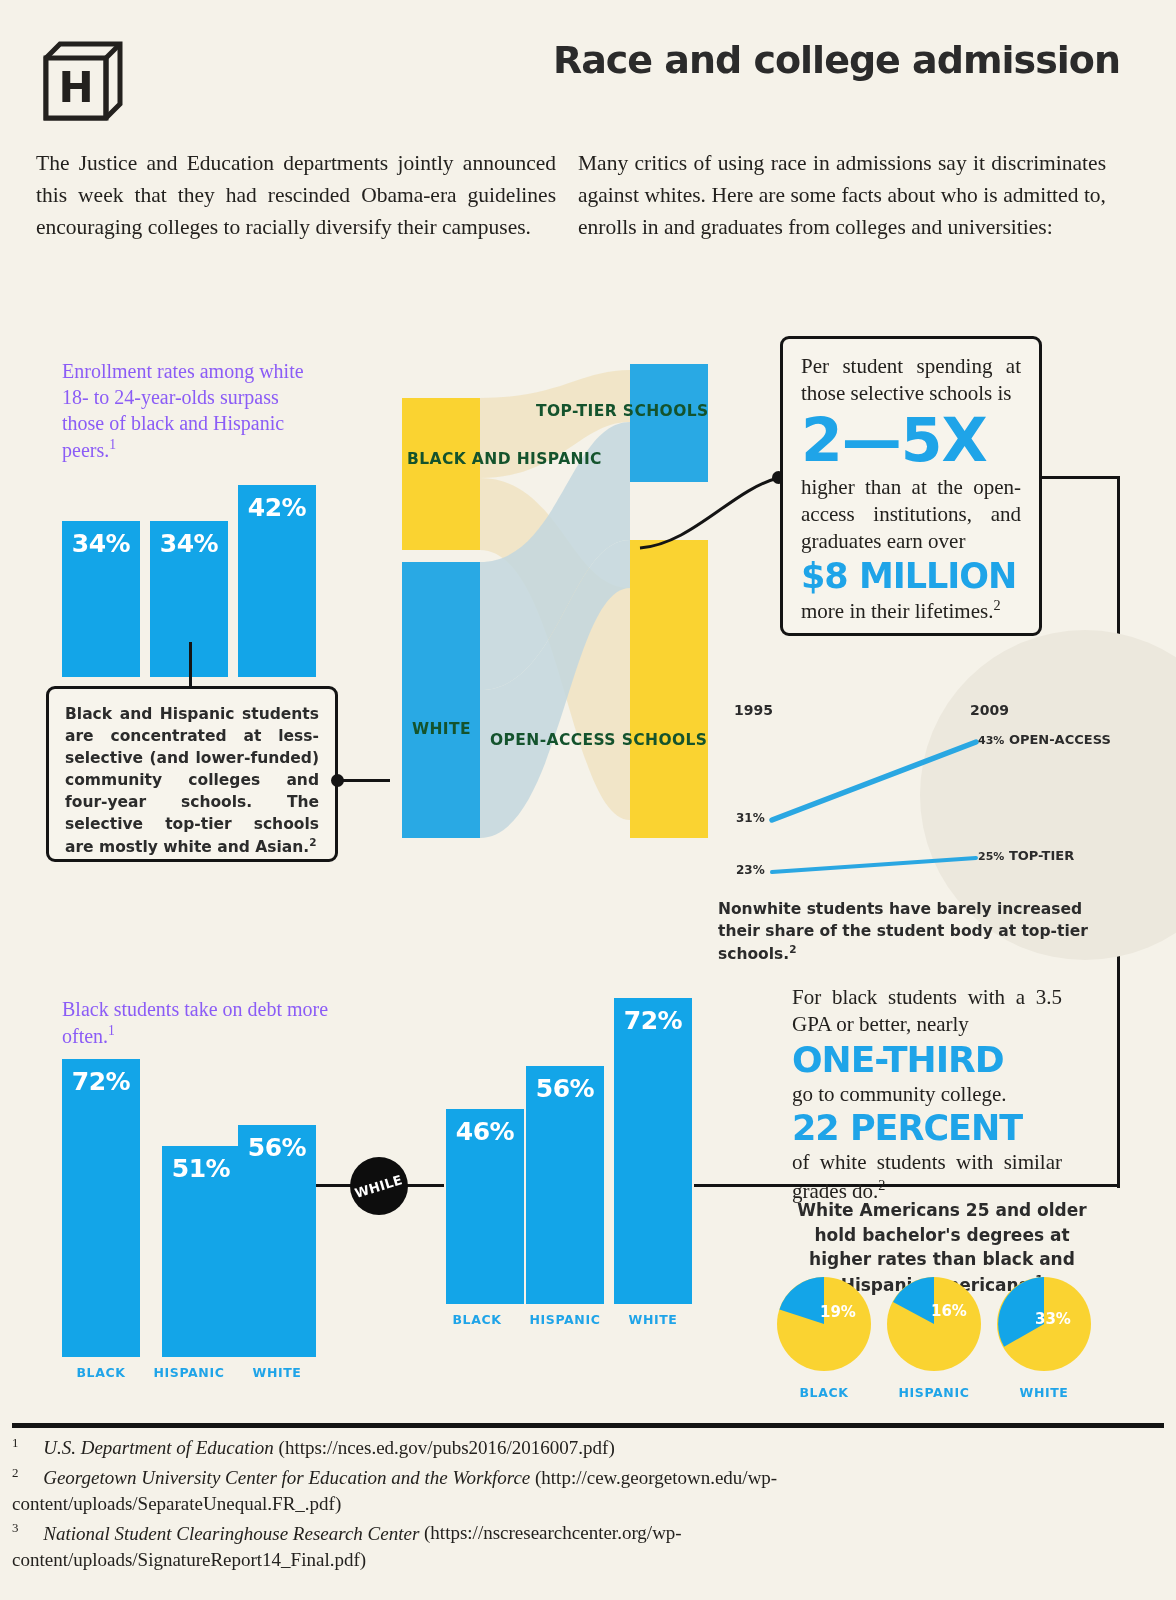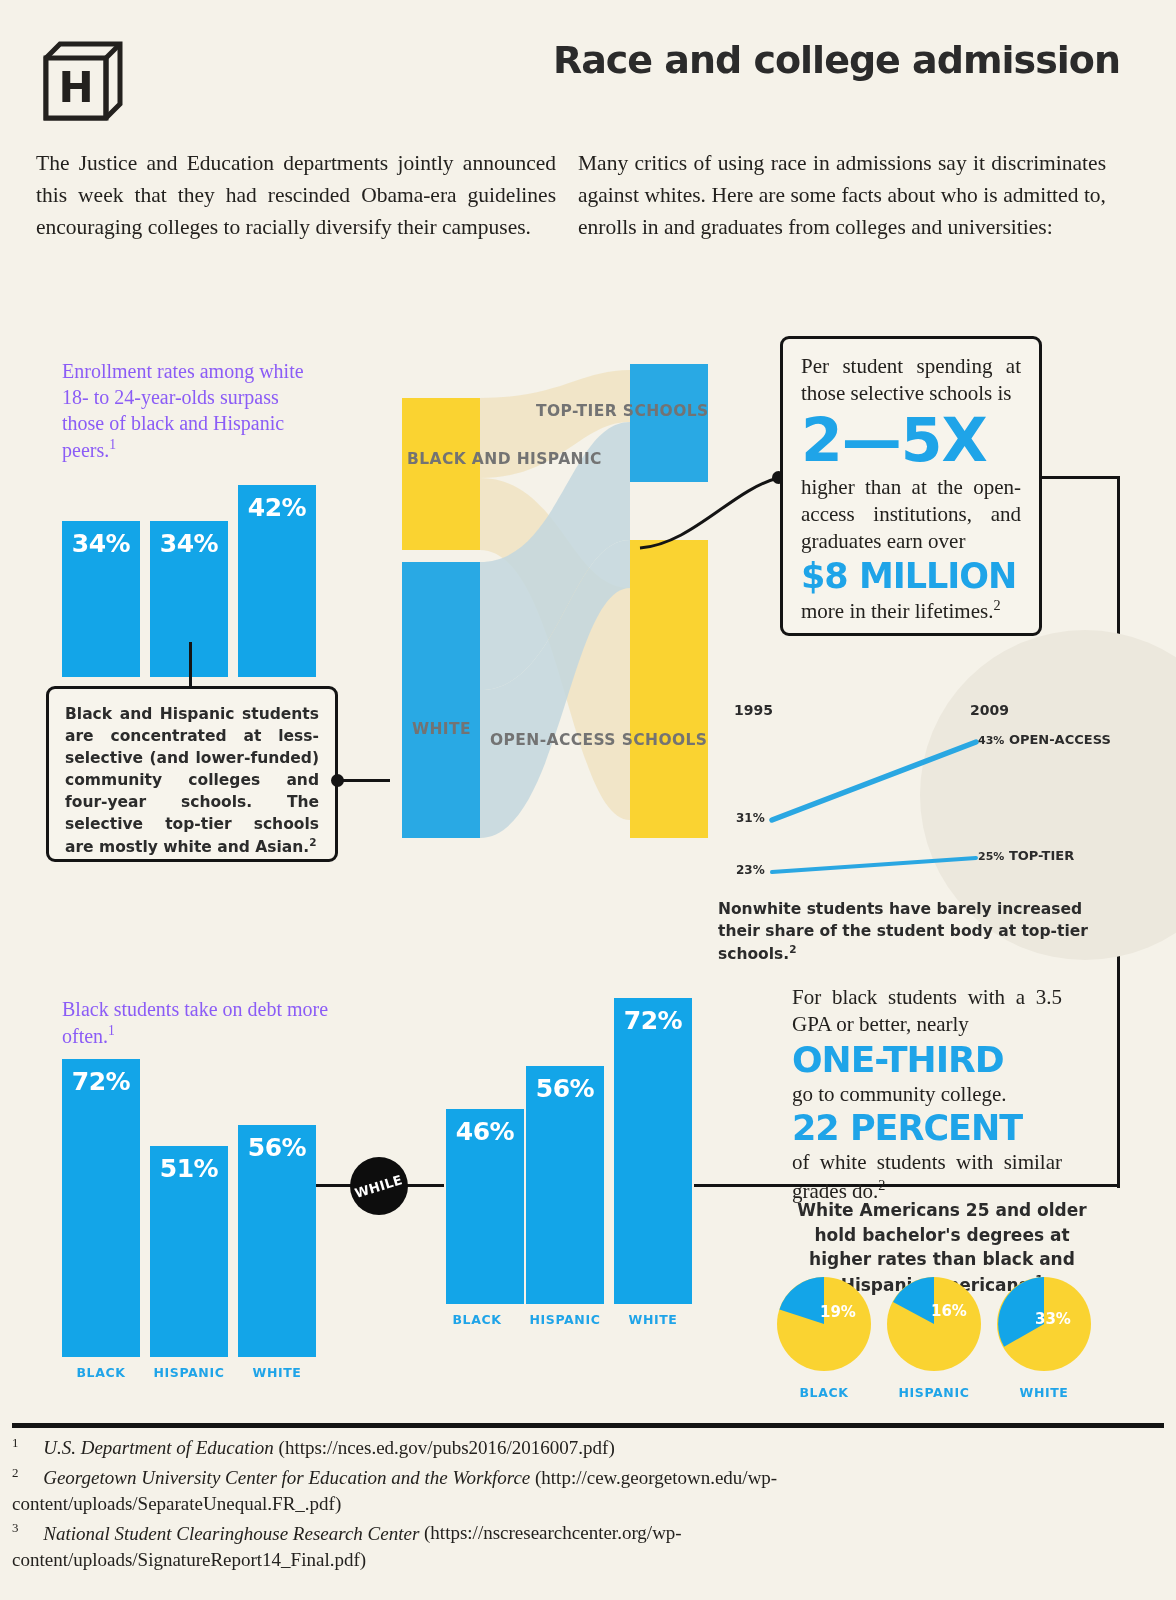--- a/index.html
+++ b/index.html
@@ -135,21 +135,21 @@
     position: absolute; left: 12px; top: 1434px; width: 1000px;
     font-family: "Liberation Serif", serif;
     font-size: 19px; line-height: 1.38; color: #23211e;
   }
   .footnotes .src { font-style: italic; margin-left: 20px; }
   .footnotes p { margin-bottom: 2px; }
   .sup { font-size: 0.68em; vertical-align: super; }
 
   .sankey-label {
     position: absolute; font-family: "DejaVu Sans", sans-serif;
-    font-weight: 700; font-size: 15.5px; color: #737373;
+    font-weight: 700; font-size: 15.5px; color: #14532d;
     letter-spacing: 0.4px; white-space: nowrap;
   }
 </style>
 </head>
 <body>
 
 <div class="page">
 
   <div class="logo-box">
     <svg width="96" height="96" viewBox="0 0 96 96">
@@ -267,21 +267,21 @@
   </div>
 
   <div class="barchart" style="left:62px; top:996px; width:300px;">
     <div class="hdr-note" style="width:275px;">
       <span>Black students take on debt more often.</span><span class="sup">1</span>
     </div>
     <div class="bars" style="position:relative; height:298px; margin-top:10px; width:280px;">
       <div class="bar" style="left:0px; width:78px; height:298px;">
         <div class="val">72%</div>
       </div>
-      <div class="bar" style="left:88px; width:78px; height:211px;margin-top:12px;">
+      <div class="bar" style="left:100px; width:78px; height:211px;margin-top:12px;">
         <div class="val">51%</div>
       </div>
       <div class="bar" style="left:176px; width:78px; height:232px;">
         <div class="val">56%</div>
       </div>
     </div>
     <div style="position:relative; height:20px;">
       <div class="bar-cat" style="left:0px; width:78px; top:8px;">BLACK</div>
       <div class="bar-cat" style="left:88px; width:78px; top:8px;">HISPANIC</div>
       <div class="bar-cat" style="left:176px; width:78px; top:8px;">WHITE</div>

